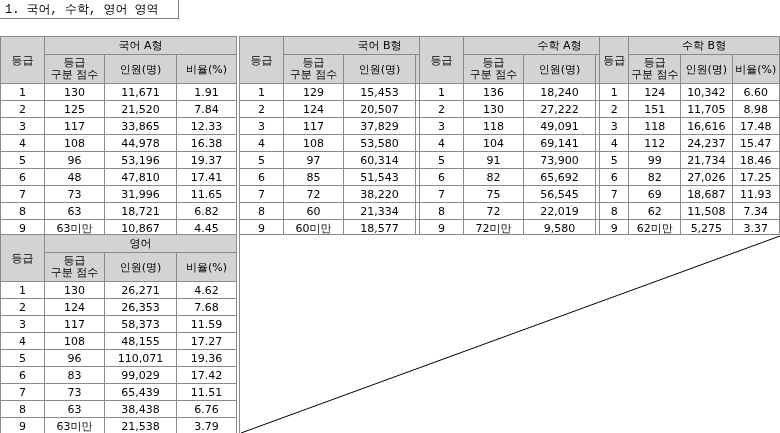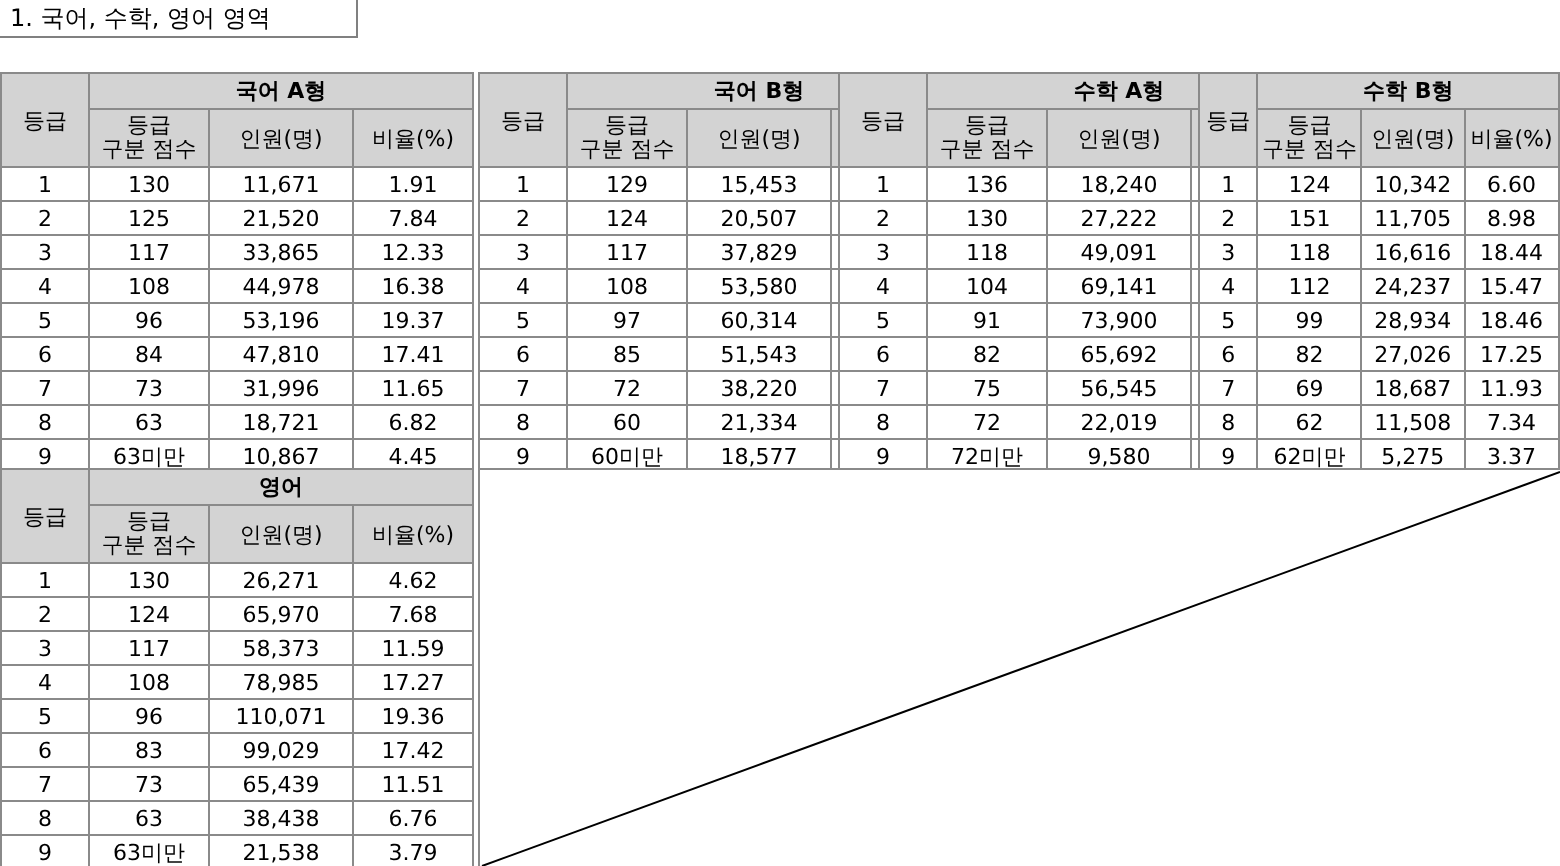--- a/index.html
+++ b/index.html
@@ -30,20 +30,21 @@
     height: 19px;
     border: 1px solid #808080;
     border-left: none;
     border-top: none;
     box-sizing: border-box;
     display: flex;
     align-items: center;
     padding-left: 5px;
     font-size: 12px;
     background: #ffffff;
+    font-family: Liberation Mono, monospace;
   }
   
   .grade-table {
     position: absolute;
     border-collapse: collapse;
     table-layout: fixed;
     background: #ffffff;
   }
   .grade-table td, .grade-table th {
     border: 1px solid #8a8a8a;
@@ -56,21 +57,20 @@
     white-space: nowrap;
     overflow: hidden;
   }
   .grade-table .hdr {
     background: #d3d3d3;
     font-size: 11px;
   }
   .grade-table .hdr-group {
     background: #d3d3d3;
     height: 17px;
-    font-weight: bold;
   }
   .grade-table .hdr-grade {
     background: #d3d3d3;
   }
   .col-grade { width: 44px; }
   .col-cut   { width: 60px; }
   .col-cnt   { width: 72px; }
   .col-pct   { width: 60px; }
 
   .cell-two-line {
@@ -150,21 +150,21 @@
             <td>16.38</td>
           </tr>
           <tr>
             <td>5</td>
             <td>96</td>
             <td>53,196</td>
             <td>19.37</td>
           </tr>
           <tr>
             <td>6</td>
-            <td>84</td>
+            <td>48</td>
             <td>47,810</td>
             <td>17.41</td>
           </tr>
           <tr>
             <td>7</td>
             <td>73</td>
             <td>31,996</td>
             <td>11.65</td>
           </tr>
           <tr>
@@ -368,32 +368,32 @@
           <tr>
             <td>2</td>
             <td>151</td>
             <td>11,705</td>
             <td>8.98</td>
           </tr>
           <tr>
             <td>3</td>
             <td>118</td>
             <td>16,616</td>
-            <td>18.44</td>
+            <td>17.48</td>
           </tr>
           <tr>
             <td>4</td>
             <td>112</td>
             <td>24,237</td>
             <td>15.47</td>
           </tr>
           <tr>
             <td>5</td>
             <td>99</td>
-            <td>28,934</td>
+            <td>21,734</td>
             <td>18.46</td>
           </tr>
           <tr>
             <td>6</td>
             <td>82</td>
             <td>27,026</td>
             <td>17.25</td>
           </tr>
           <tr>
             <td>7</td>
@@ -439,33 +439,33 @@
         <tbody>
           <tr>
             <td>1</td>
             <td>130</td>
             <td>26,271</td>
             <td>4.62</td>
           </tr>
           <tr>
             <td>2</td>
             <td>124</td>
-            <td>65,970</td>
+            <td>26,353</td>
             <td>7.68</td>
           </tr>
           <tr>
             <td>3</td>
             <td>117</td>
             <td>58,373</td>
             <td>11.59</td>
           </tr>
           <tr>
             <td>4</td>
             <td>108</td>
-            <td>78,985</td>
+            <td>48,155</td>
             <td>17.27</td>
           </tr>
           <tr>
             <td>5</td>
             <td>96</td>
             <td>110,071</td>
             <td>19.36</td>
           </tr>
           <tr>
             <td>6</td>

